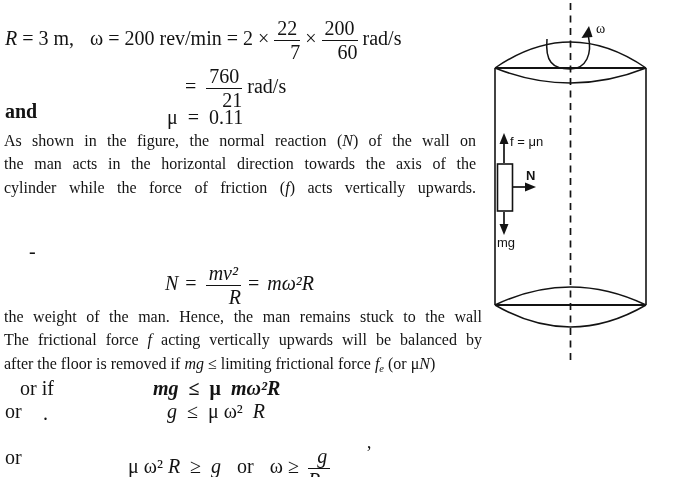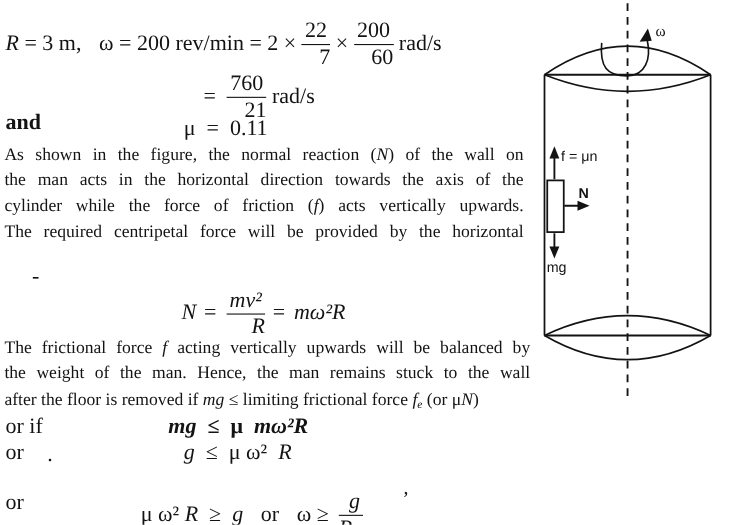--- a/index.html
+++ b/index.html
@@ -29,34 +29,33 @@
 
 <div class="abs eqrow" style="left:185px;top:66px;"><span>=</span><span style="display: inline-block; width: 10px;"></span><span class="frac"><span class="num">760</span><span class="den">21</span></span><span> rad/s</span></div>
 
 <div class="abs eqrow" style="left:5px;top:100px;font-weight:bold;">and</div>
 <div class="abs eqrow" style="left:167px;top:106px;">μ  =  0.11</div>
 
 <div class="abs para txt" style="left:4px;top:129px;">
   <div class="jline"><span>As shown in the figure, the normal reaction (</span><span class="it">N</span><span>) of the wall on</span></div>
   <div class="jline">the man acts in the horizontal direction towards the axis of the</div>
   <div class="jline"><span>cylinder while the force of friction (</span><span class="it">f</span><span>) acts vertically upwards.</span></div>
-  <div class="jline">The required centripetal force will be provided by the horizontal</div>
 </div>
 
 <div class="abs eqrow" style="left:29px;top:240px;">-</div>
 
 <div class="abs eqrow" style="left:165px;top:263px;"><span class="it">N</span><span style="display: inline-block; width: 7px;"></span><span>=</span><span style="display: inline-block; width: 9px;"></span><span class="frac it"><span class="num">mv²</span><span class="den">R</span></span><span style="display: inline-block; width: 7px;"></span><span>=</span><span style="display: inline-block; width: 8px;"></span><span class="it">mω²R</span></div>
 
 <div class="abs para txt" style="left:4px;top:305px;width:478px;">
+  <div class="jline">the weight of the man. Hence, the man remains stuck to the wall</div>
   <div class="jline"><span>The frictional force </span><span class="it">f</span><span> acting vertically upwards will be balanced by</span></div>
-  <div class="jline">the weight of the man. Hence, the man remains stuck to the wall</div>
   <div class="lline"><span>after the floor is removed if </span><span class="it">mg</span><span> ≤ limiting frictional force </span><span class="it">f</span><span class="it sub">e</span><span> (or μ</span><span class="it">N</span><span>)</span></div>
 </div>
 
-<div class="abs eqrow" style="left:5px;top:377px;">or if</div>
+<div class="abs eqrow" style="left:20px;top:377px;">or if</div>
 <div class="abs eqrow" style="left:153px;top:377px;font-weight:bold;"><span class="it">mg</span><span>  ≤  μ  </span><span class="it">mω²R</span></div>
 
 <div class="abs eqrow" style="left:5px;top:400px;">or</div>
 <div class="abs eqrow" style="left:43px;top:402px;">.</div>
 <div class="abs eqrow" style="left:167px;top:400px;"><span class="it">g</span><span>  ≤  μ ω²  </span><span class="it">R</span></div>
 
 <div class="abs eqrow" style="left:5px;top:446px;">or</div>
 <div class="abs eqrow" style="left:128px;top:446px;"><span>μ ω² </span><span class="it">R</span><span>  ≥  </span><span class="it">g</span><span style="display: inline-block; width: 16px;"></span><span>or</span><span style="display: inline-block; width: 16px;"></span><span>ω ≥</span><span style="display: inline-block; width: 9px;"></span><span class="frac it"><span class="num">g</span><span class="den">Rμ</span></span></div>
 <div class="abs eqrow" style="left:366px;top:442px;font-size:18px;">’</div>
 

